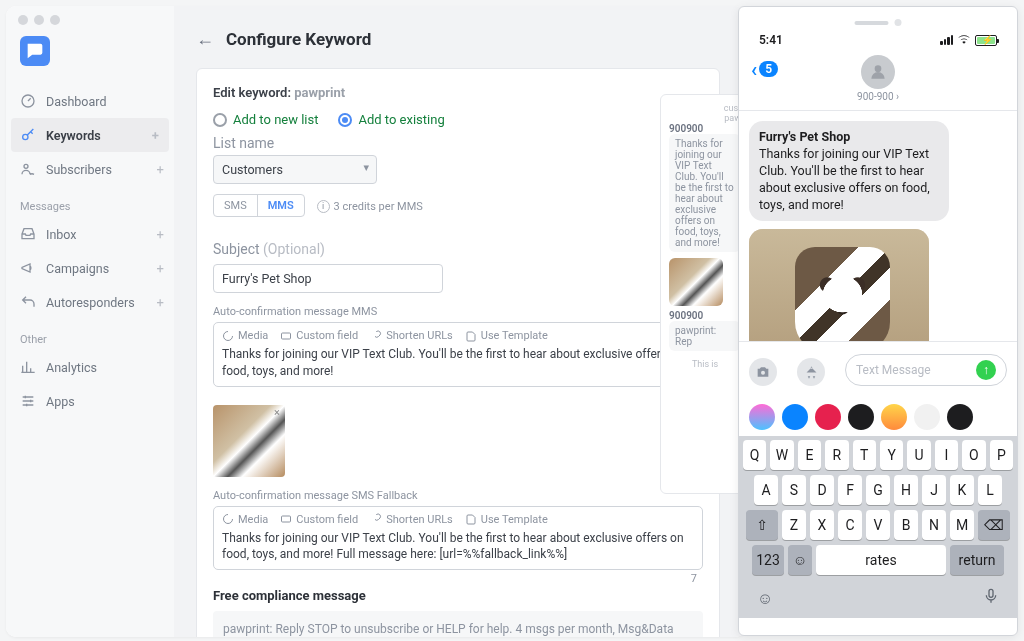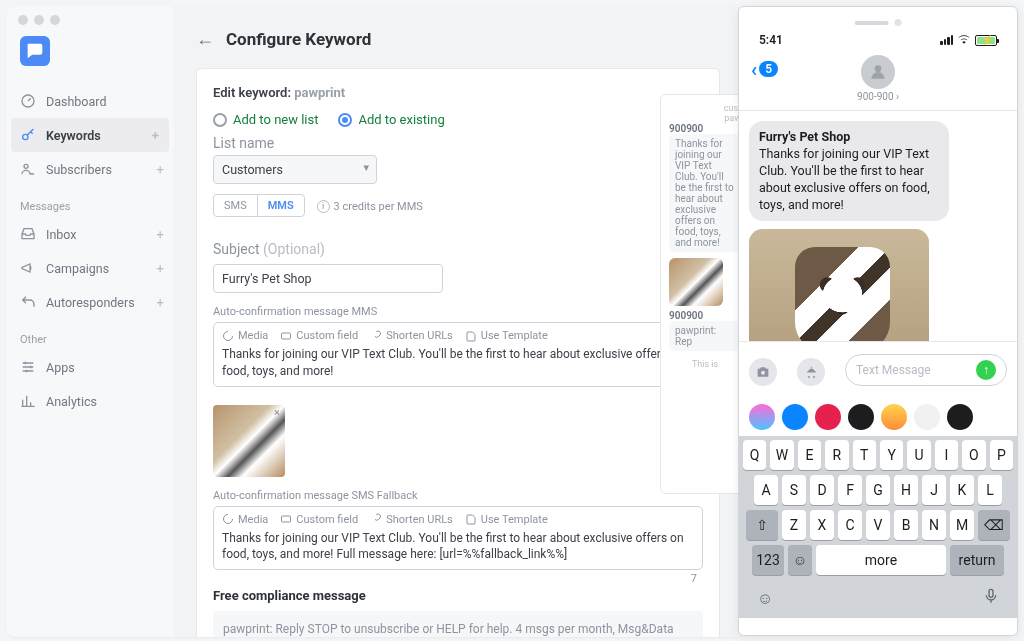--- a/index.html
+++ b/index.html
@@ -169,29 +169,29 @@
               <path d="M9 14l-5-5 5-5M4 9h11a6 6 0 0 1 6 6v4"></path>
             </svg></span>
           <span>Autoresponders</span>
           <span class="nav-plus">+</span>
         </div>
       </div>
     <div class="section-label">Other</div>
     <div id="nav-other">
         <div class="nav-item">
           <span class="nav-icon"><svg viewBox="0 0 24 24" fill="none" stroke="currentColor" stroke-width="2">
+              <path d="M4 20V10M10 20V4M16 20v-6M22 20H2"></path>
+            </svg></span>
+          <span>Analytics</span>
+        </div>
+        <div class="nav-item">
+          <span class="nav-icon"><svg viewBox="0 0 24 24" fill="none" stroke="currentColor" stroke-width="2">
               <path d="M4 6h16M4 12h16M4 18h16M8 4v4M16 10v4M10 16v4"></path>
             </svg></span>
           <span>Apps</span>
-        </div>
-        <div class="nav-item">
-          <span class="nav-icon"><svg viewBox="0 0 24 24" fill="none" stroke="currentColor" stroke-width="2">
-              <path d="M4 20V10M10 20V4M16 20v-6M22 20H2"></path>
-            </svg></span>
-          <span>Analytics</span>
         </div>
       </div>
   </aside>
 
   <main class="main">
     <div class="title-row">
       <span class="back-arrow">←</span>
       <h1 class="page-title">Configure Keyword</h1>
     </div>
 
@@ -430,21 +430,21 @@
         <div class="key w1">C</div>
         <div class="key w1">V</div>
         <div class="key w1">B</div>
         <div class="key w1">N</div>
         <div class="key w1">M</div>
         <div class="key grey w15">⌫</div>
       </div>
     <div class="kb-row">
       <div class="key grey w15">123</div>
       <div class="key grey w1">☺</div>
-      <div class="key sp">more</div>
+      <div class="key sp">rates</div>
       <div class="key grey" style="flex:1;max-width:54px">return</div>
     </div>
     <div class="kb-bottom">
       <span>☺</span>
       <span><svg width="16" height="20" viewBox="0 0 24 24" fill="none" stroke="#5f6670" stroke-width="2">
             <rect x="9" y="2" width="6" height="12" rx="3"></rect>
             <path d="M5 11a7 7 0 0 0 14 0M12 18v4"></path>
           </svg></span>
     </div>
   </div>

